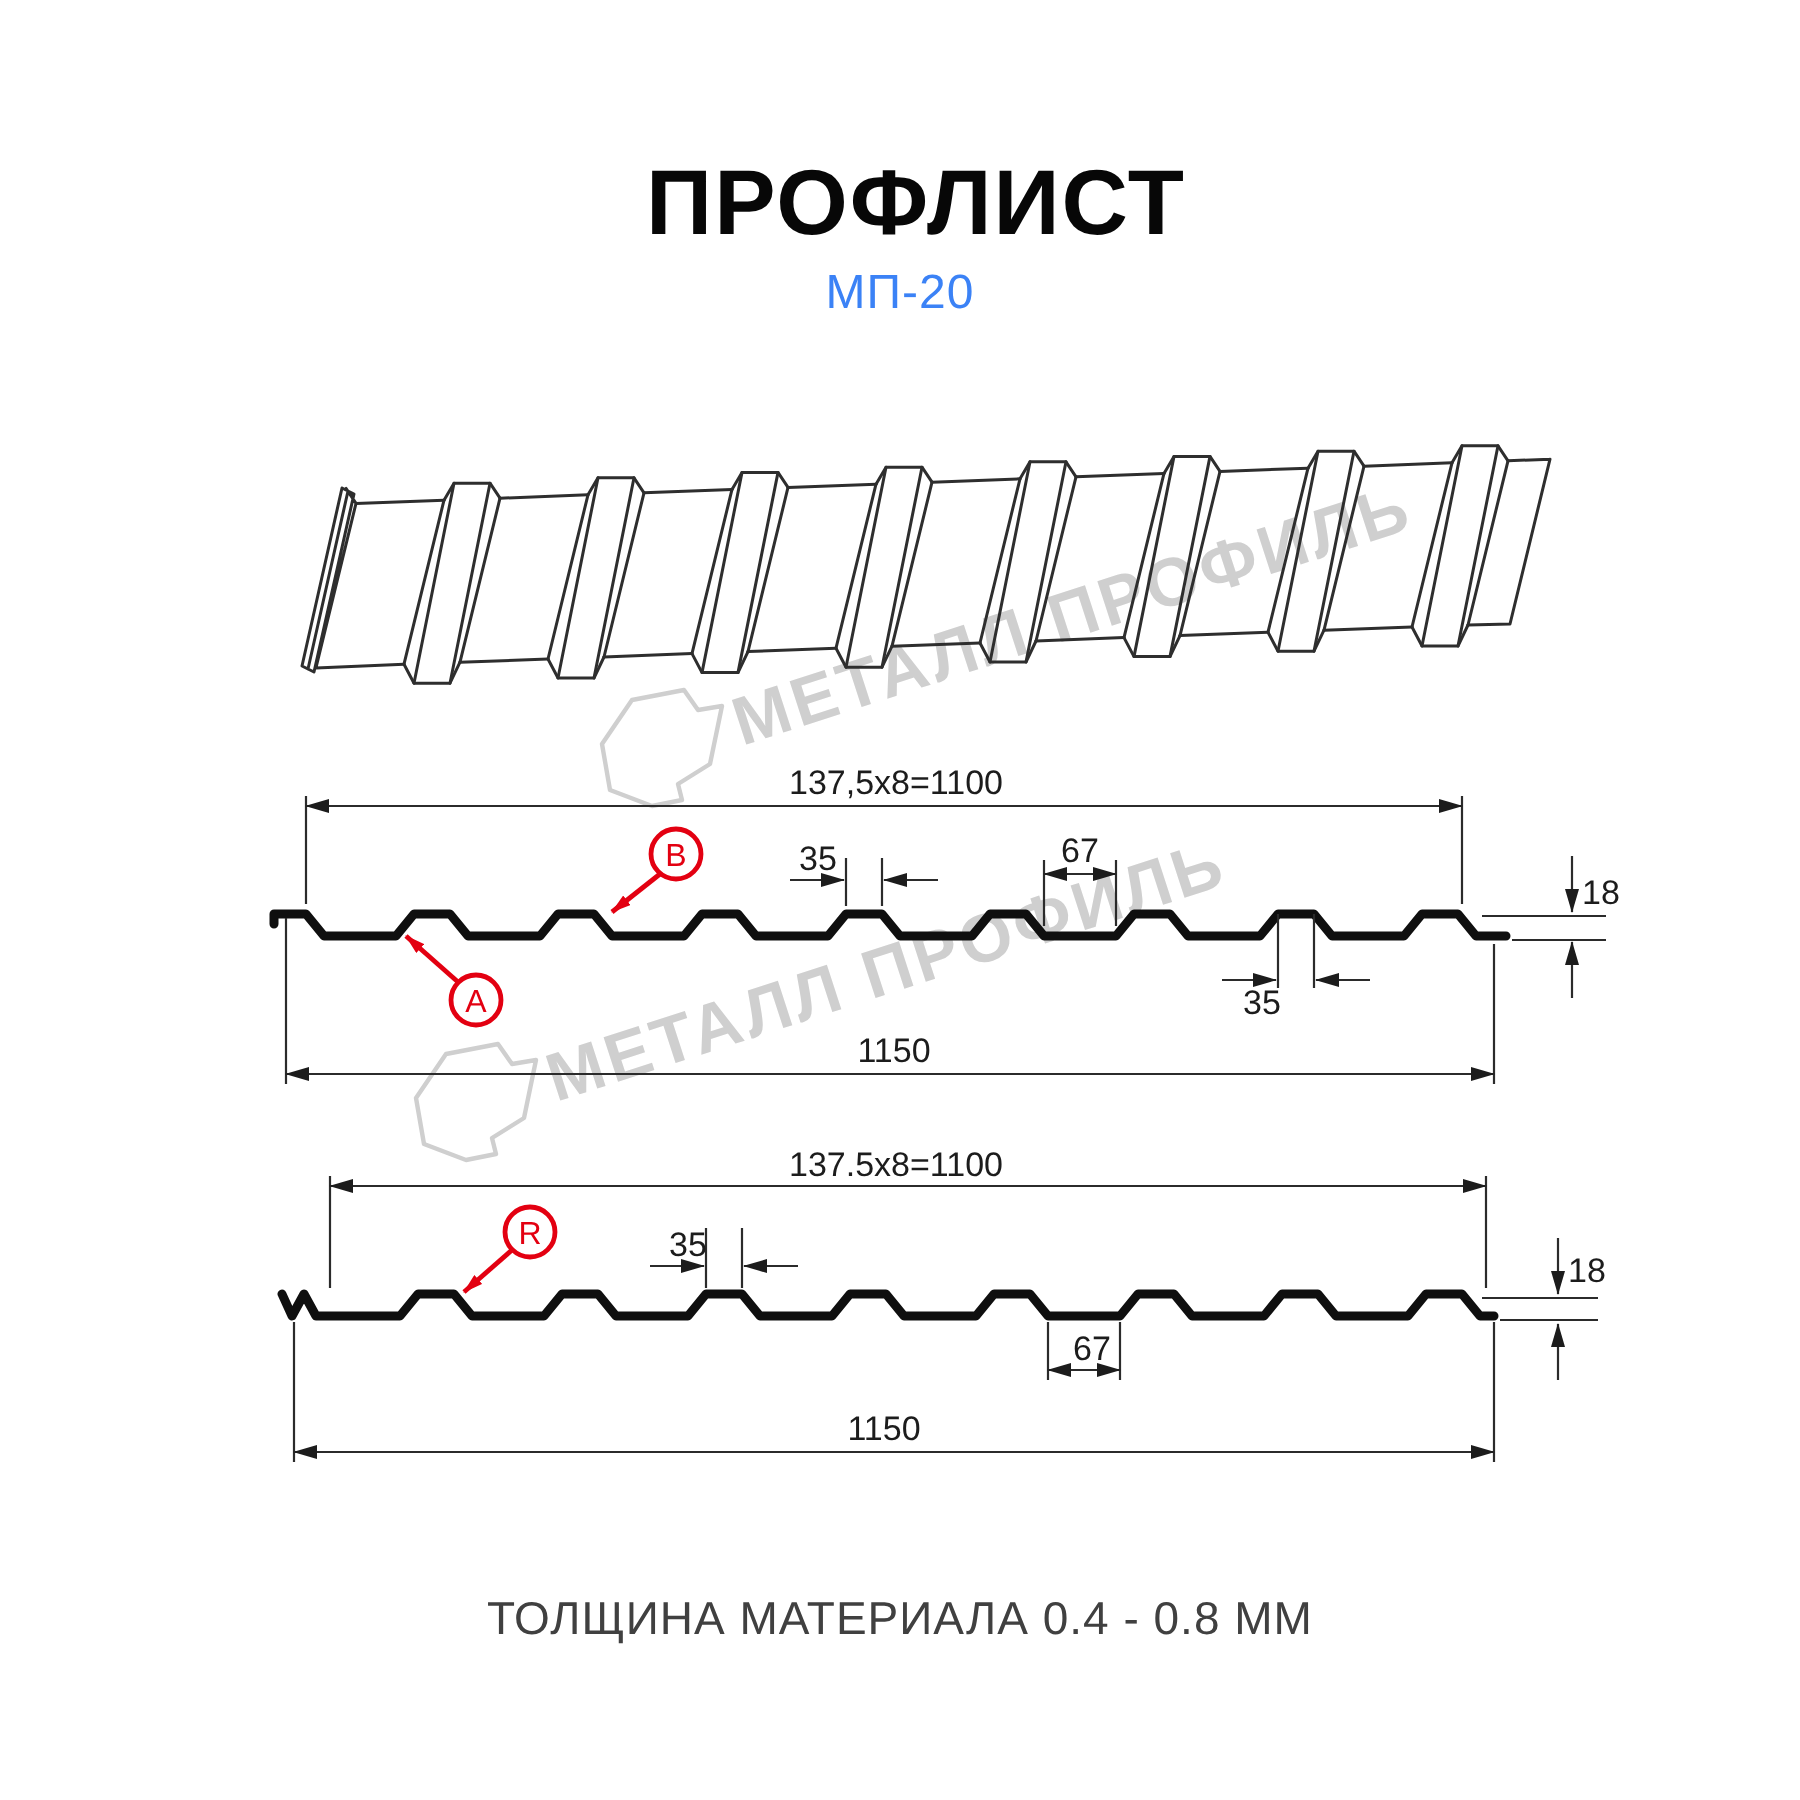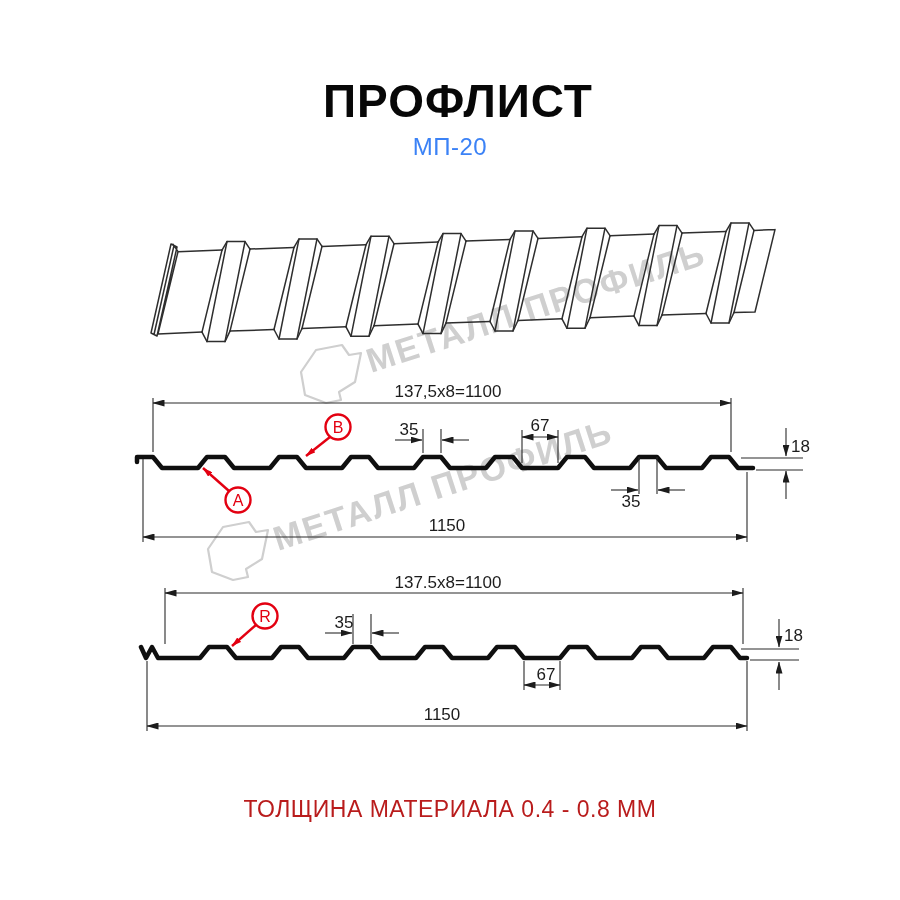--- a/index.html
+++ b/index.html
@@ -1,21 +1,21 @@
 <!DOCTYPE html>
 <html><head>
 <meta charset="utf-8">
 <style>
   html,body{margin:0;padding:0;background:#fff;}
   #canvas{position:relative;width:900px;height:900px;background:#ffffff;overflow:hidden;
           font-family:"Liberation Sans",sans-serif;}
   .abs{position:absolute;left:0;right:0;text-align:center;}
   #title{top:74px;font-size:46px;font-weight:800;letter-spacing:1px;color:#070707;margin-left:16px;}
   #subtitle{top:133px;font-size:24px;font-weight:500;color:#3b82f6;letter-spacing:0.5px;}
-  #footer{top:796px;font-size:23px;font-weight:500;color:#b91c1c;letter-spacing:0.5px;}
+  #footer{top:796px;font-size:23px;font-weight:500;color:#404040;letter-spacing:0.5px;}
   svg{position:absolute;top:0;left:0;}
   .t3d{stroke:#2e2e2e;stroke-width:1.5;fill:none;stroke-linejoin:round;stroke-linecap:round;}
   .prof{stroke:#0f0f0f;stroke-width:4.5;fill:none;stroke-linejoin:round;stroke-linecap:round;}
   .ln{stroke:#2b2b2b;stroke-width:1.1;fill:none;}
   .dimtxt{font-size:17px;fill:#1c1c1c;}
   .mid{text-anchor:middle;}
   .red{stroke:#e30011;stroke-width:2.4;fill:none;}
   .redtxt{font-size:16px;fill:#e30011;text-anchor:middle;font-weight:500;}
   .wm{font-weight:bold;font-size:34px;letter-spacing:2px;fill:#cfcfcf;}
   .wmlogo{stroke:#cfcfcf;stroke-width:2.2;fill:none;stroke-linejoin:round;}

